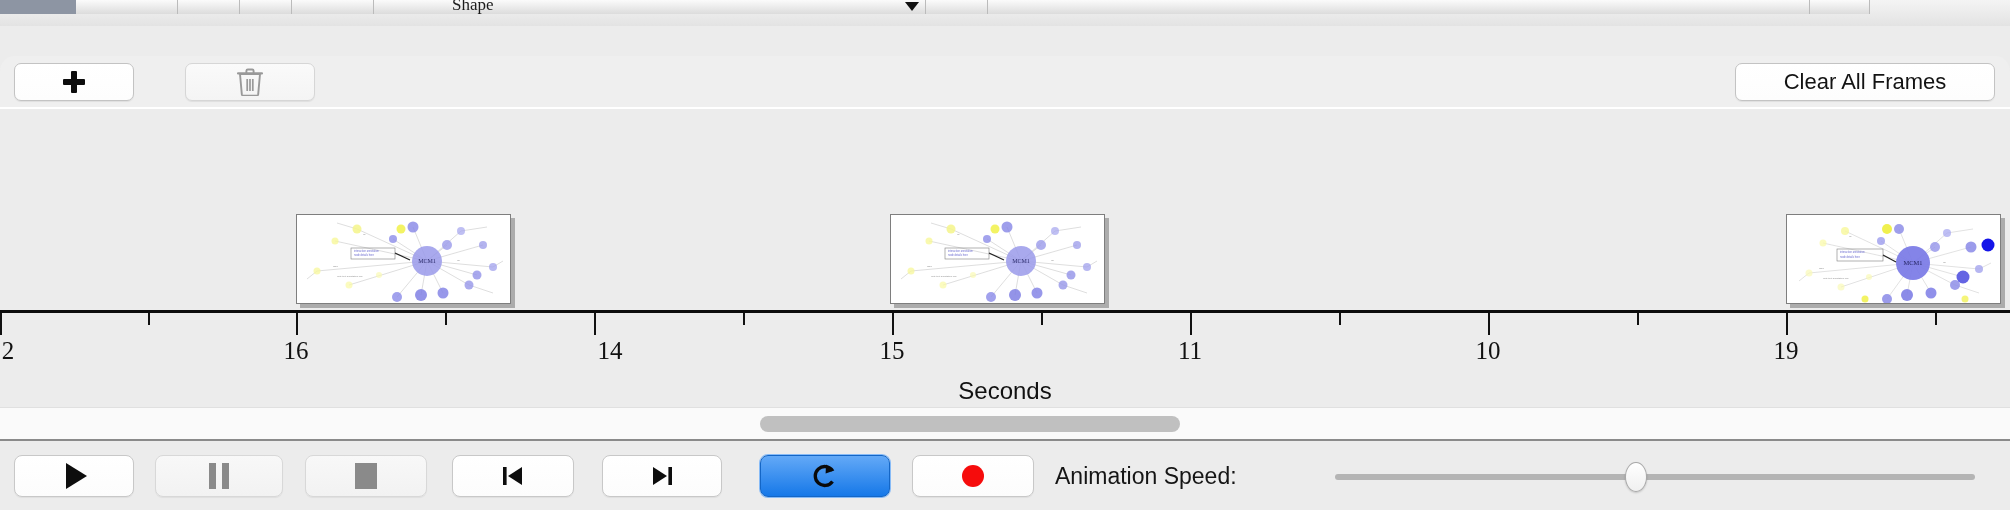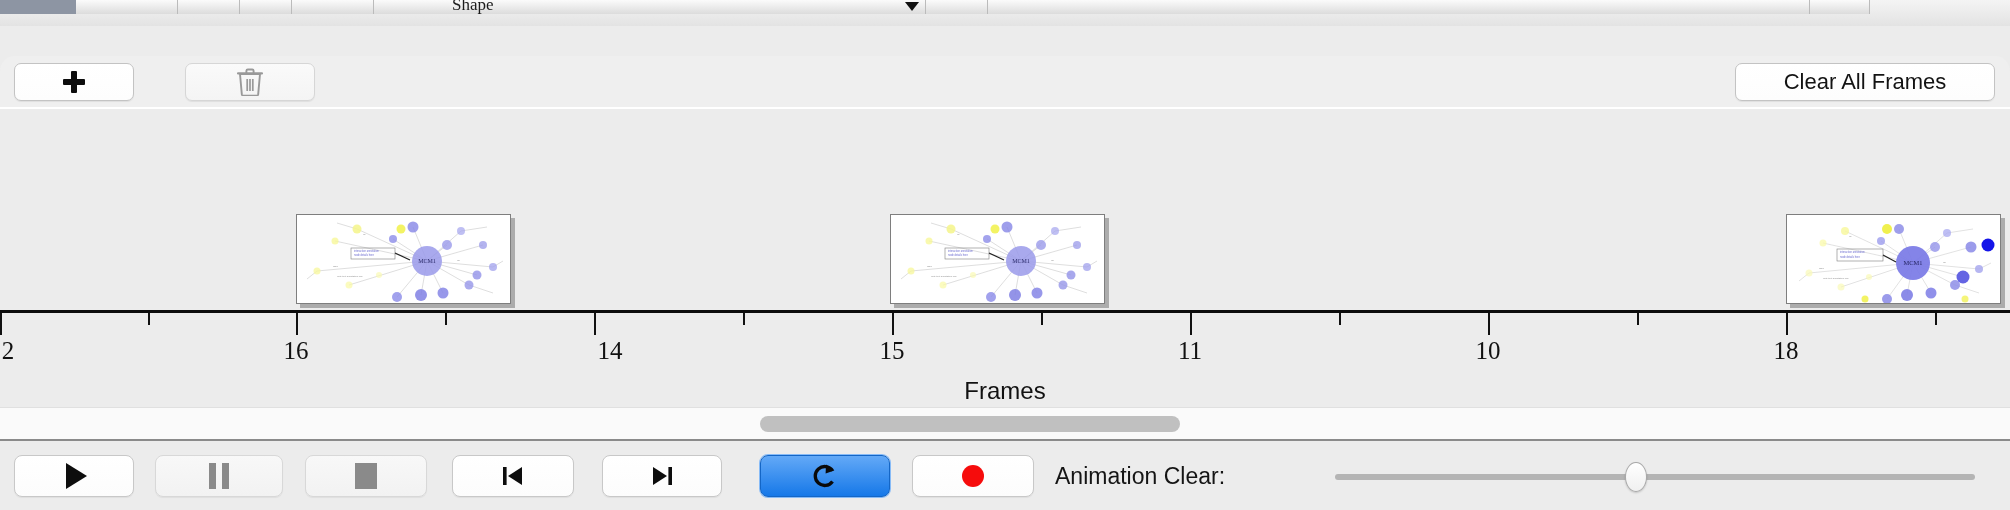--- a/index.html
+++ b/index.html
@@ -476,23 +476,23 @@
     <div class="tick minor" style="left:1637px;"></div>
     <div class="tick major" style="left:1786px;"></div>
     <div class="tick minor" style="left:1935px;"></div>
 
     <div class="tick-label" style="left:8px;">2</div>
     <div class="tick-label" style="left:296px;">16</div>
     <div class="tick-label" style="left:594px;margin-left:16px;">14</div>
     <div class="tick-label" style="left:892px;">15</div>
     <div class="tick-label" style="left:1190px;">11</div>
     <div class="tick-label" style="left:1488px;">10</div>
-    <div class="tick-label" style="left:1786px;">18</div>
-
-    <div class="axis-title">Frames</div>
+    <div class="tick-label" style="left:1786px;">19</div>
+
+    <div class="axis-title">Seconds</div>
   </div>
 
   <div class="hscroll">
     <div class="hscroll-thumb" style="left: 760px; width: 420px;"></div>
   </div>
 
   <div class="controls">
 
     <div class="cbtn" style="left:14px; width:120px;">
       <span class="ic-play"></span>
@@ -529,20 +529,20 @@
         <path d="M16 3.4 L24.4 9.6 L15.6 12.4 Z" fill="#0a0a0a"></path>
       </svg>
     </div>
 
     <div class="cbtn" style="left:912px; width:122px;">
       <svg width="28" height="28" viewBox="0 0 28 28">
         <circle cx="14" cy="14" r="11" fill="#f60c0c"></circle>
       </svg>
     </div>
 
-    <div class="speed-label">Animation Clear:</div>
+    <div class="speed-label">Animation Speed:</div>
 
     <div class="slider">
       <div class="slider-thumb" style="left: 290.46px;"></div>
     </div>
   </div>
 
 </div>
 
 </body></html>

